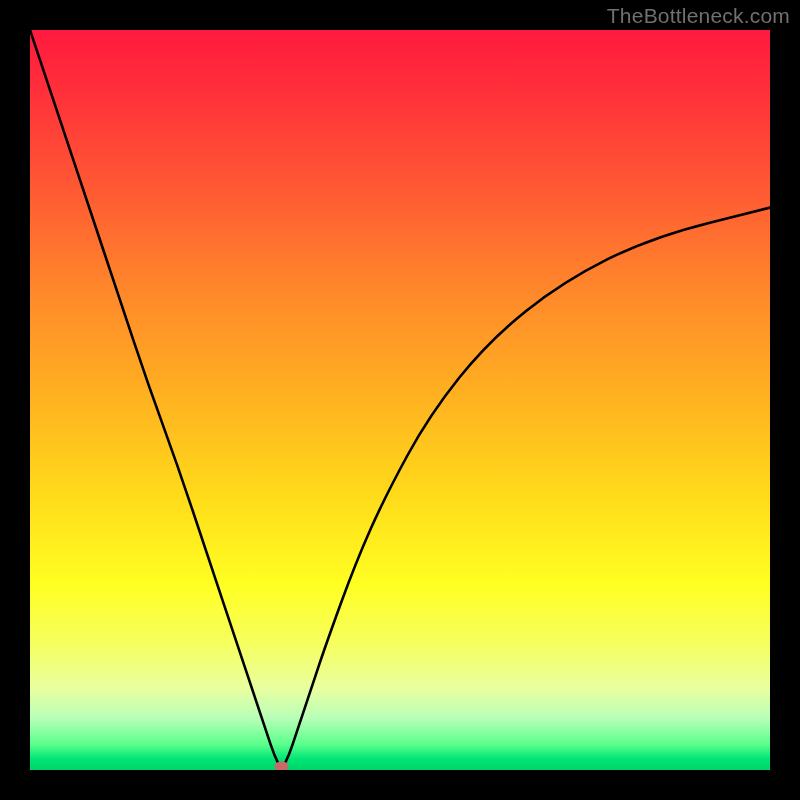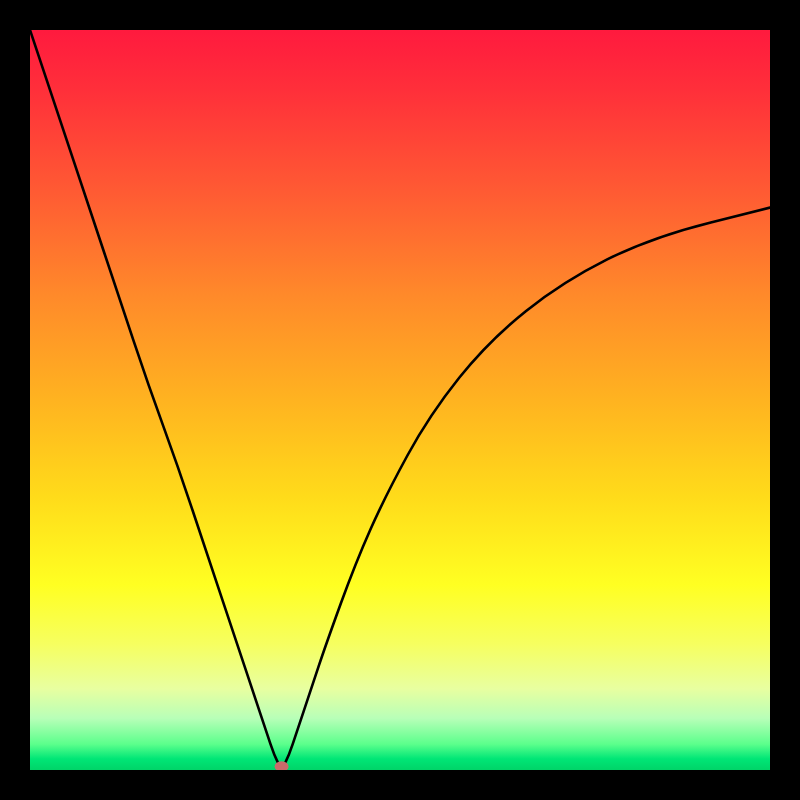--- a/index.html
+++ b/index.html
@@ -66,19 +66,20 @@
   }
   .marker {
     fill: #c96a6a;
     stroke: none;
   }
 </style>
 </head>
 <body>
 
 <div class="frame">
+  <div class="watermark">TheBottleneck.com</div>
   <div class="plot">
     <svg class="curve-layer" viewBox="0 0 740 740" preserveAspectRatio="none">
       <path id="curve-path" class="curve" d="M 0.00 0.00 Q 29.60 88.80 44.40 133.20 Q 59.20 177.60 74.00 222.00 Q 88.80 266.40 103.60 310.80 Q 118.40 355.20 133.20 395.90 Q 148.00 436.60 162.80 481.00 Q 177.60 525.40 192.40 569.80 Q 207.20 614.20 214.60 636.40 Q 222.00 658.60 229.40 680.80 Q 236.80 703.00 240.50 714.10 Q 244.20 725.20 247.90 732.60 Q 251.60 740.00 255.30 732.60 Q 259.00 725.20 262.70 714.10 Q 266.40 703.00 273.80 680.80 Q 281.20 658.60 288.60 636.40 Q 296.00 614.20 310.80 573.50 Q 325.60 532.80 340.40 499.50 Q 355.20 466.20 377.40 425.50 Q 399.60 384.80 429.20 347.80 Q 458.80 310.80 495.80 281.20 Q 532.80 251.60 577.20 229.40 Q 621.60 207.20 680.80 192.40 T 740.00 177.60"></path>
       <ellipse id="marker-dot" class="marker" cx="251.60" cy="736.50" rx="7" ry="5.2"></ellipse>
     </svg>
   </div>
 </div>
 
 </body></html>

